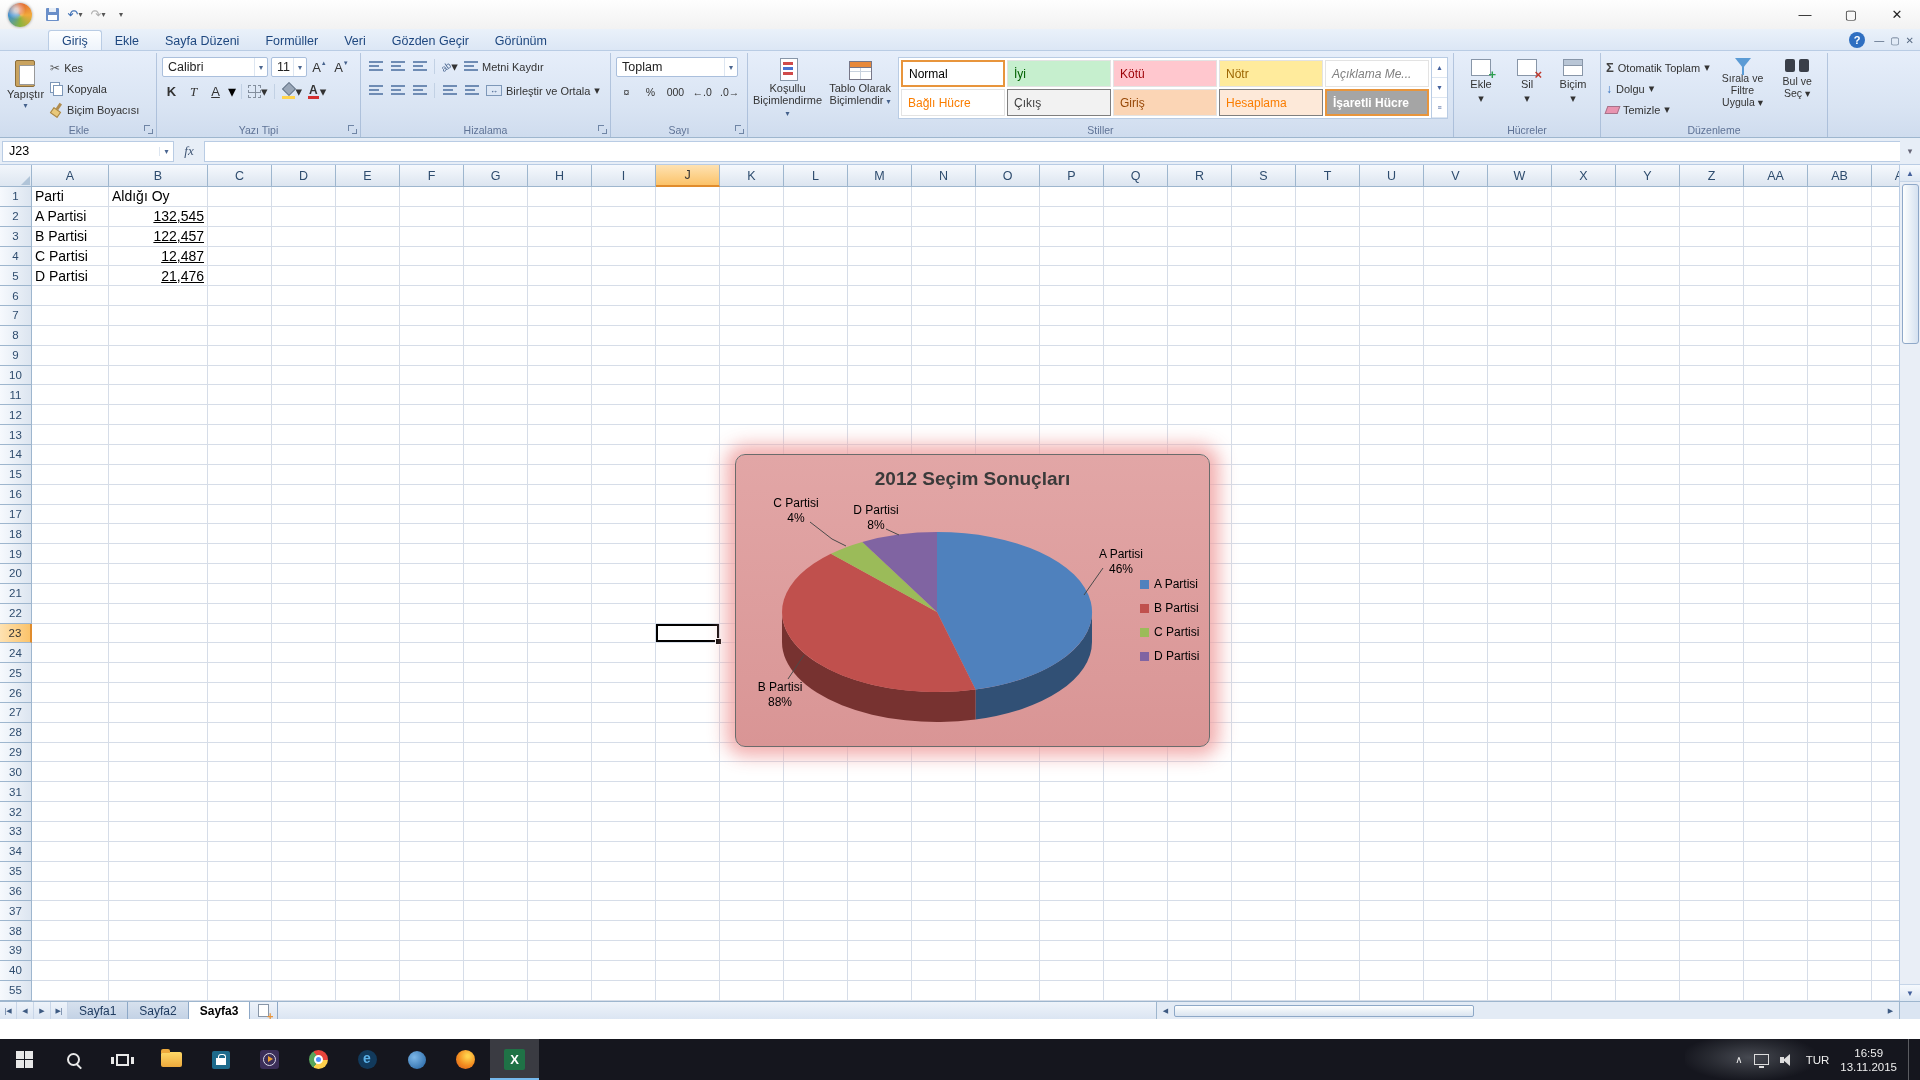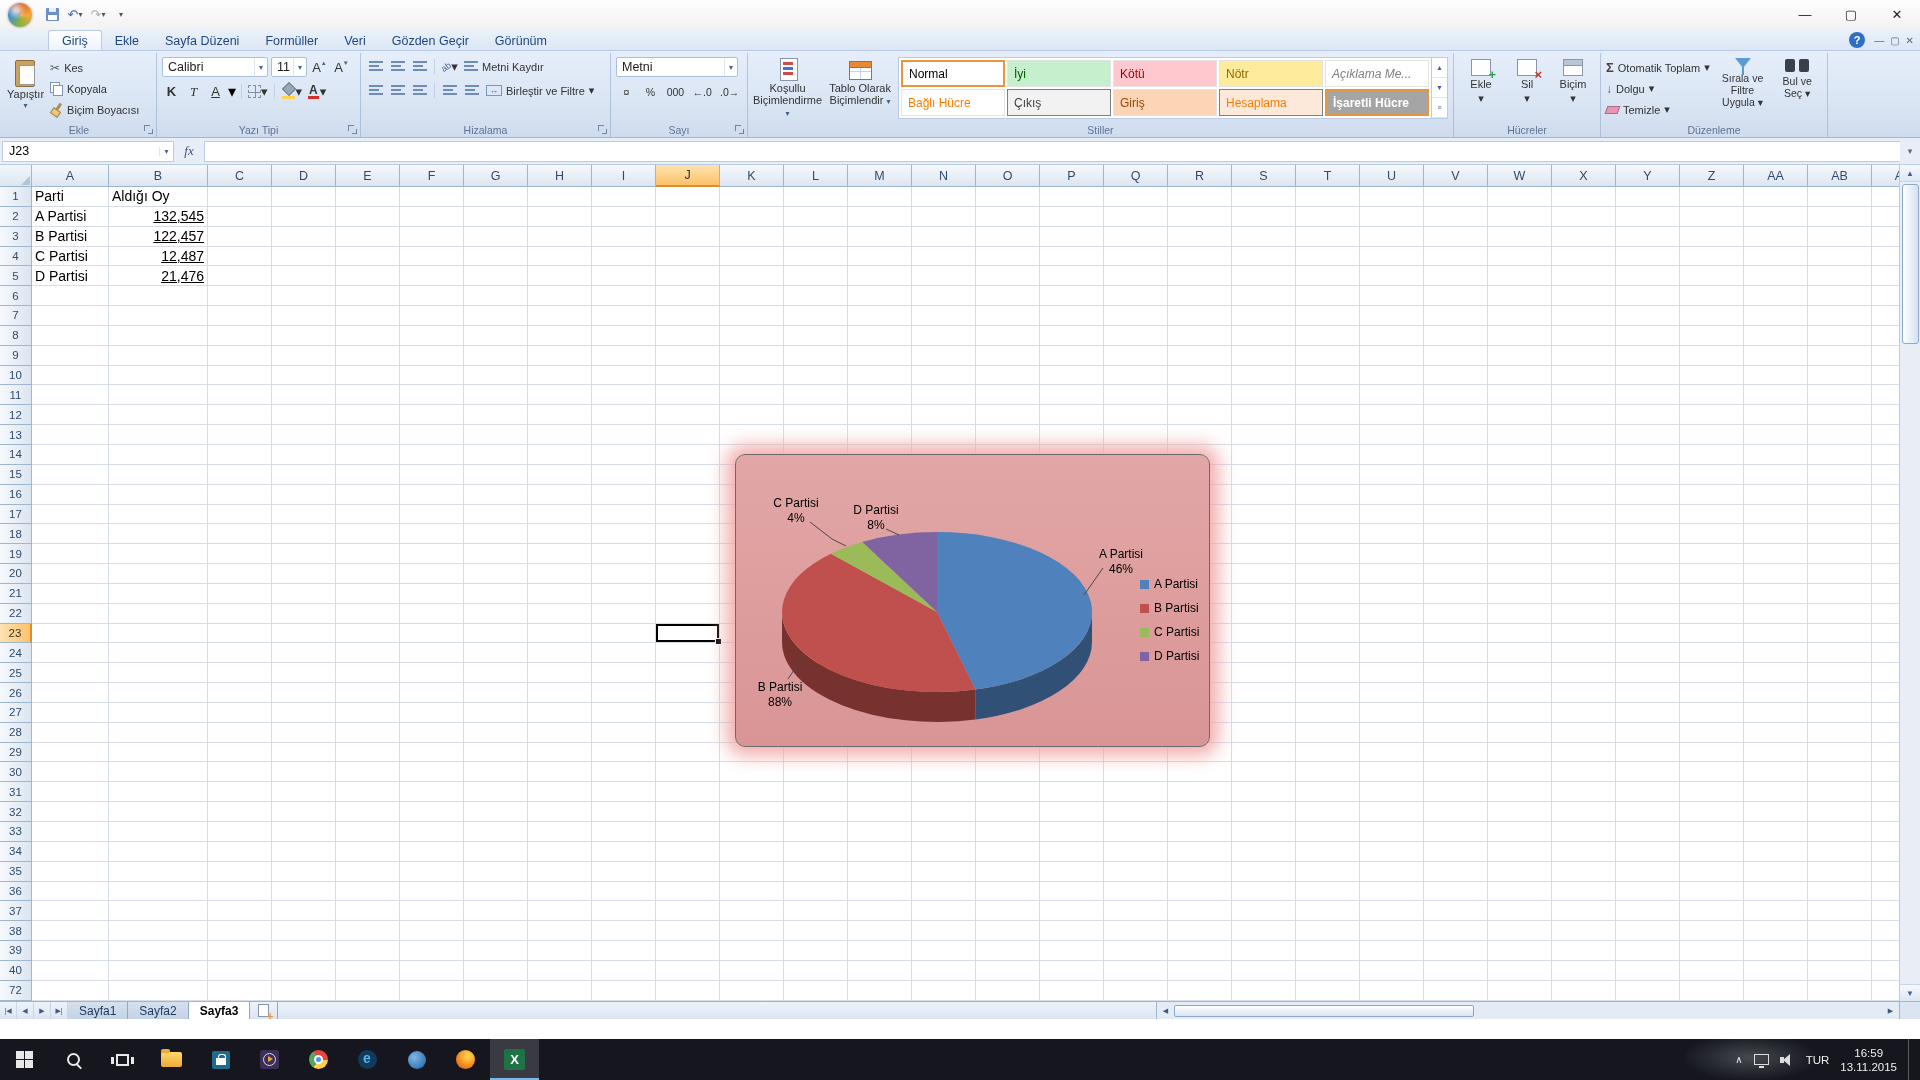--- a/index.html
+++ b/index.html
@@ -399,32 +399,32 @@
           </div>
         <div class="sep-v"></div>
         <div class="tbtn">
             <span class="i-bars"></span>
           </div>
         <div class="tbtn">
             <span class="i-bars"></span>
           </div>
         <div class="smbtn">
             <span class="i-merge">↔</span>
-            <span>Birleştir ve Filtre</span>
+            <span>Birleştir ve Ortala</span>
             <span class="dd">▾</span>
           </div>
       </div>
       <div class="glabel">Hizalama</div>
       <div class="dlaunch"></div>
     </div>
 
     <div class="rgroup g-num">
       <div class="frow">
         <div class="combo c-num">
-            <span>Metni</span>
+            <span>Toplam</span>
             <span class="dd">▾</span>
           </div>
       </div>
       <div class="frow" style="margin-top:6px;">
           <div class="sbtn">¤</div>
           <div class="sbtn">%</div>
           <div class="sbtn">000</div>
           <div class="sbtn">←.0</div>
           <div class="sbtn">.0→</div>
         </div>
@@ -1837,21 +1837,21 @@
           <div class="cell" style="width: 64px;"></div>
           <div class="cell" style="width: 64px;"></div>
           <div class="cell" style="width: 64px;"></div>
           <div class="cell" style="width: 64px;"></div>
           <div class="cell" style="width: 64px;"></div>
           <div class="cell" style="width: 64px;"></div>
           <div class="cell" style="width: 64px;"></div>
           <div class="cell" style="width: 64px;"></div>
         </div>
         <div class="grow">
-          <div class="rowhdr">72</div>
+          <div class="rowhdr">55</div>
           <div class="cell" style="width: 77px;"></div>
           <div class="cell" style="width: 99px;"></div>
           <div class="cell" style="width: 64px;"></div>
           <div class="cell" style="width: 64px;"></div>
           <div class="cell" style="width: 64px;"></div>
           <div class="cell" style="width: 64px;"></div>
           <div class="cell" style="width: 64px;"></div>
           <div class="cell" style="width: 64px;"></div>
           <div class="cell" style="width: 64px;"></div>
           <div class="cell" style="width: 64px;"></div>
@@ -1884,20 +1884,21 @@
         <path d="M239.5,234.5 A155,80 0 0 1 46.0,157.0 L46.0,187.0 A155,80 0 0 0 239.5,264.5 Z" fill="rgb(119,50,48)"></path>
         <path d="M201,157 L201.0,77.0 A155,80 0 0 1 239.5,234.5 Z" fill="#4f81bd"></path>
         <path d="M201,157 L239.5,234.5 A155,80 0 0 1 94.9,98.7 Z" fill="#c0504d"></path>
         <path d="M201,157 L94.9,98.7 A155,80 0 0 1 126.3,86.9 Z" fill="#9bbb59"></path>
         <path d="M201,157 L126.3,86.9 A155,80 0 0 1 201.0,77.0 Z" fill="#8064a2"></path>
         <polyline points="367,113 348,140" fill="none" stroke="#4a4a4a" stroke-width="1"></polyline>
         <polyline points="52,224 68,200" fill="none" stroke="#4a4a4a" stroke-width="1"></polyline>
         <polyline points="74,67 96,84 110,91" fill="none" stroke="#4a4a4a" stroke-width="1"></polyline>
         <polyline points="150,74 163,80" fill="none" stroke="#4a4a4a" stroke-width="1"></polyline>
       </svg>
+    <div class="ctitle">2012 Seçim Sonuçları</div>
     <div class="legend">
         <div class="litem">
           <span class="lswatch" style="background: rgb(79, 129, 189);"></span>
           <span>A Partisi</span>
         </div>
         <div class="litem">
           <span class="lswatch" style="background: rgb(192, 80, 77);"></span>
           <span>B Partisi</span>
         </div>
         <div class="litem">

